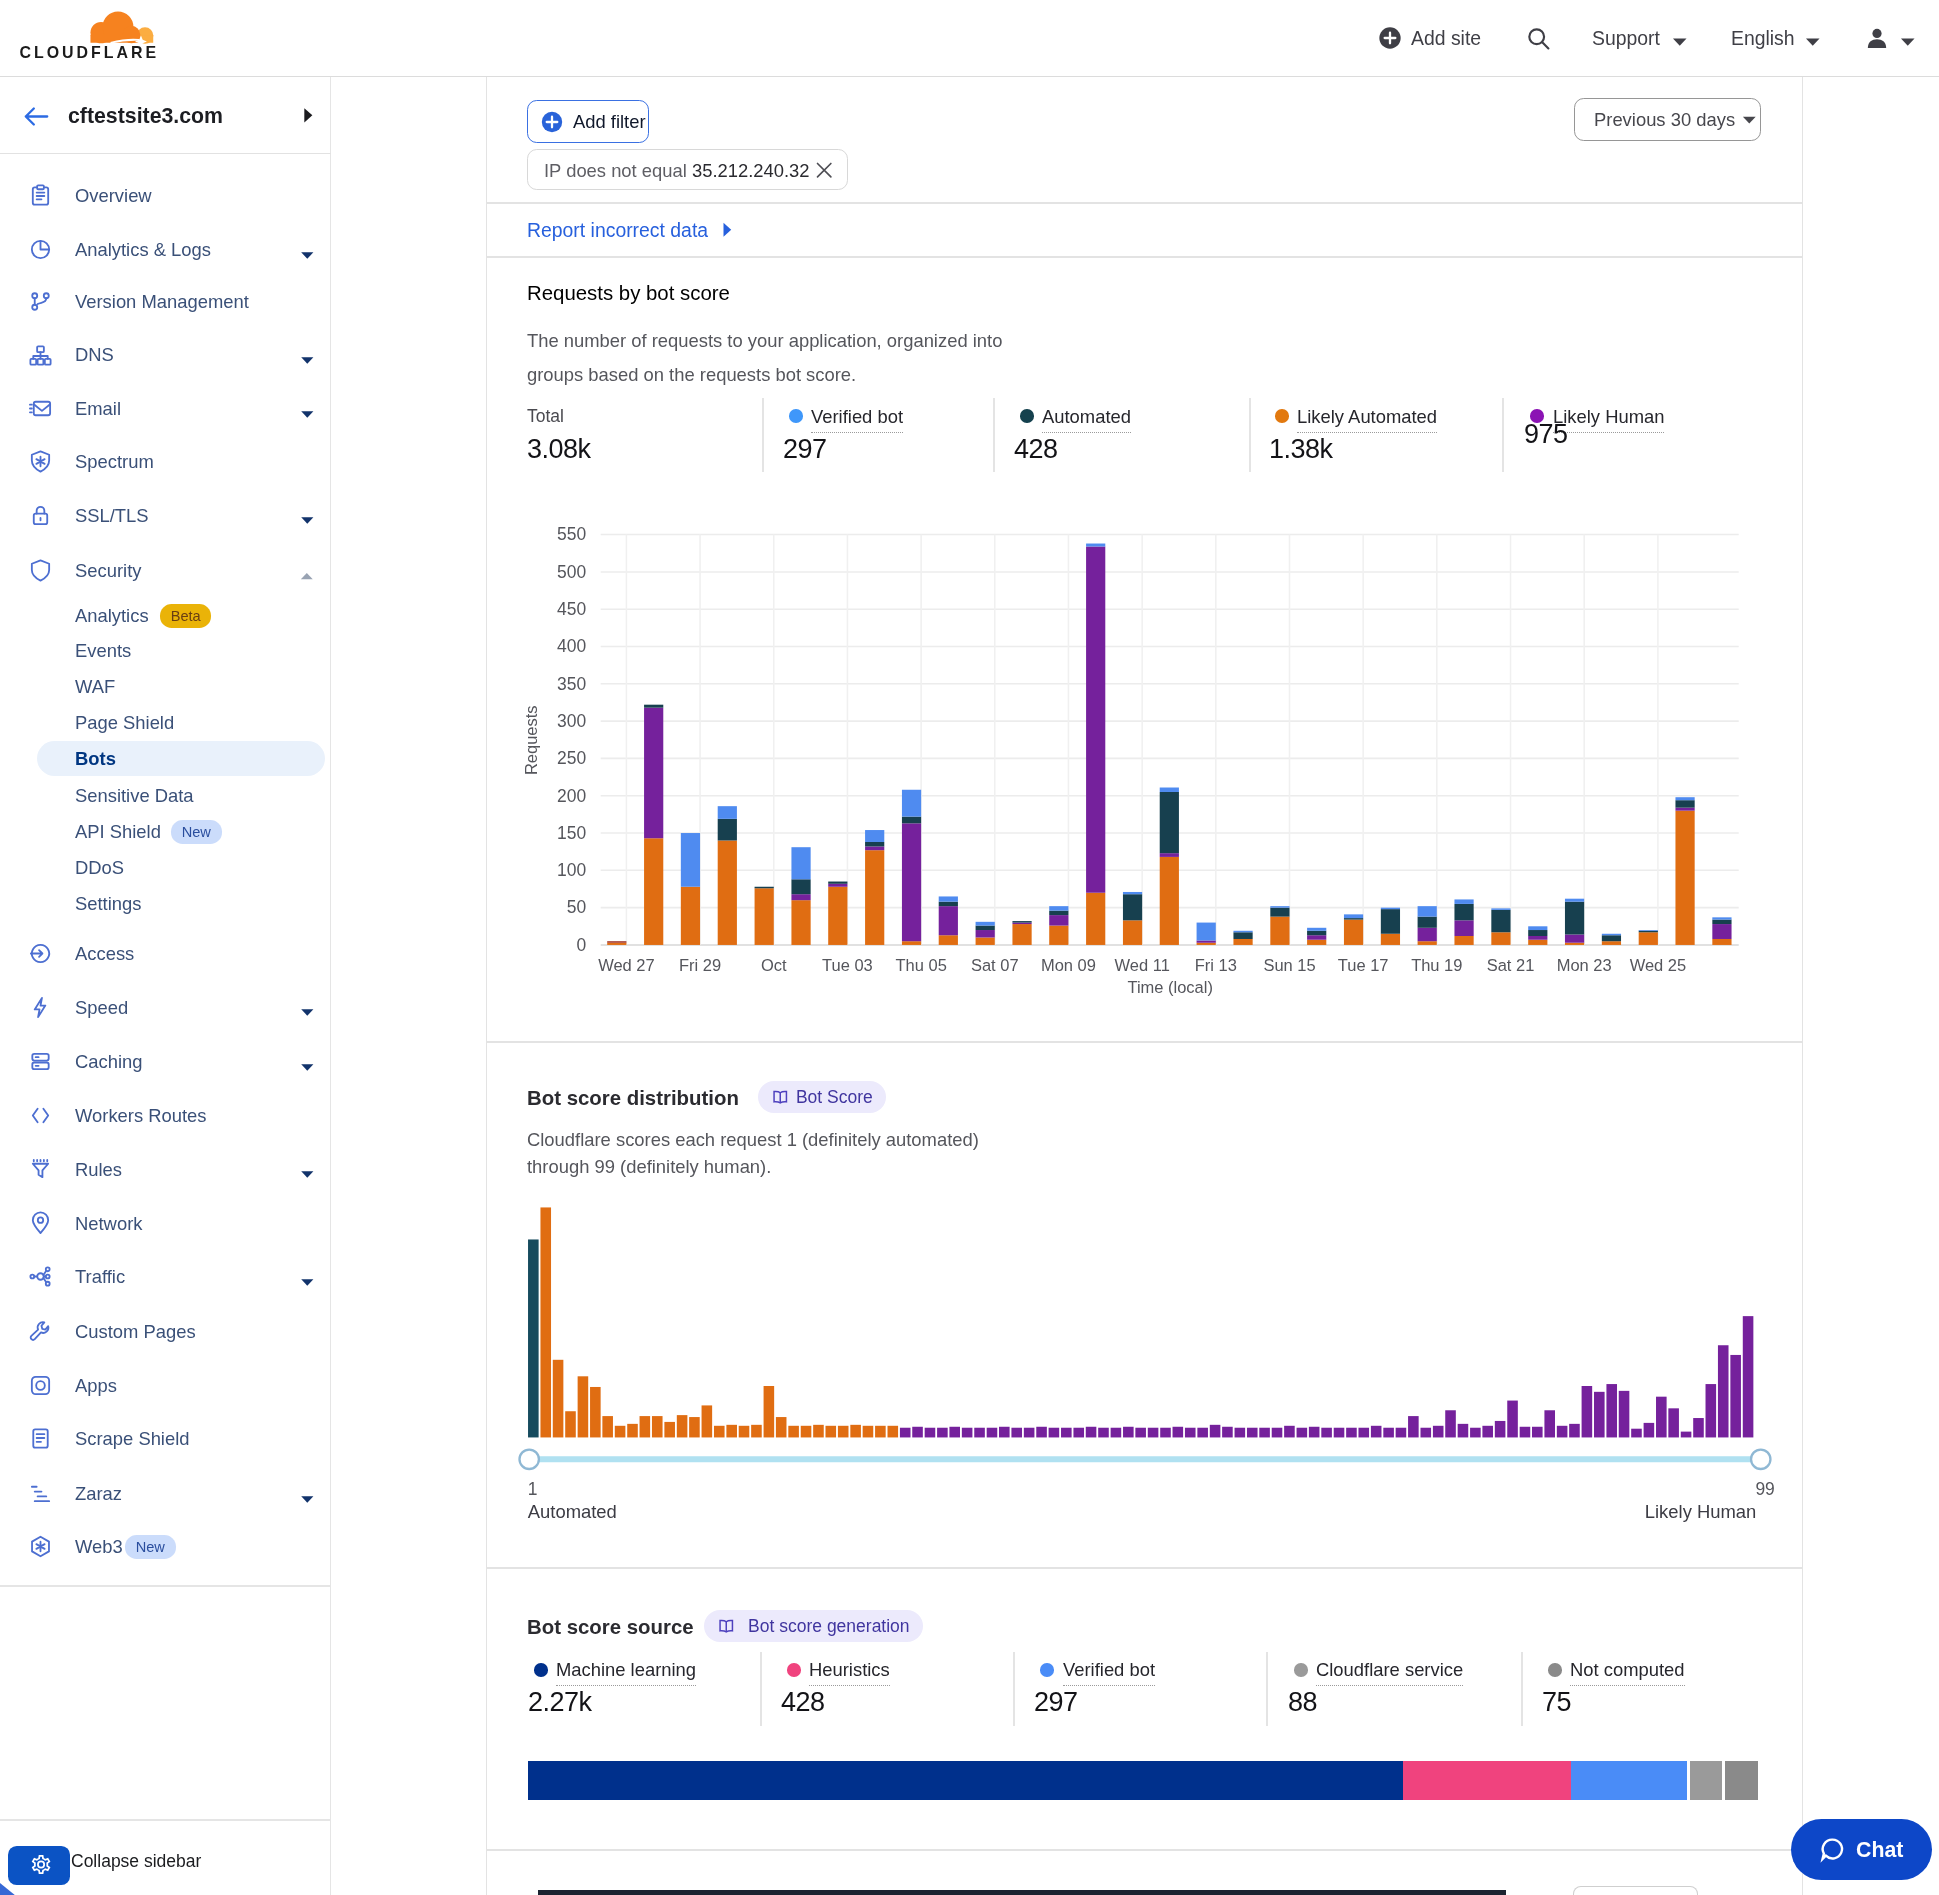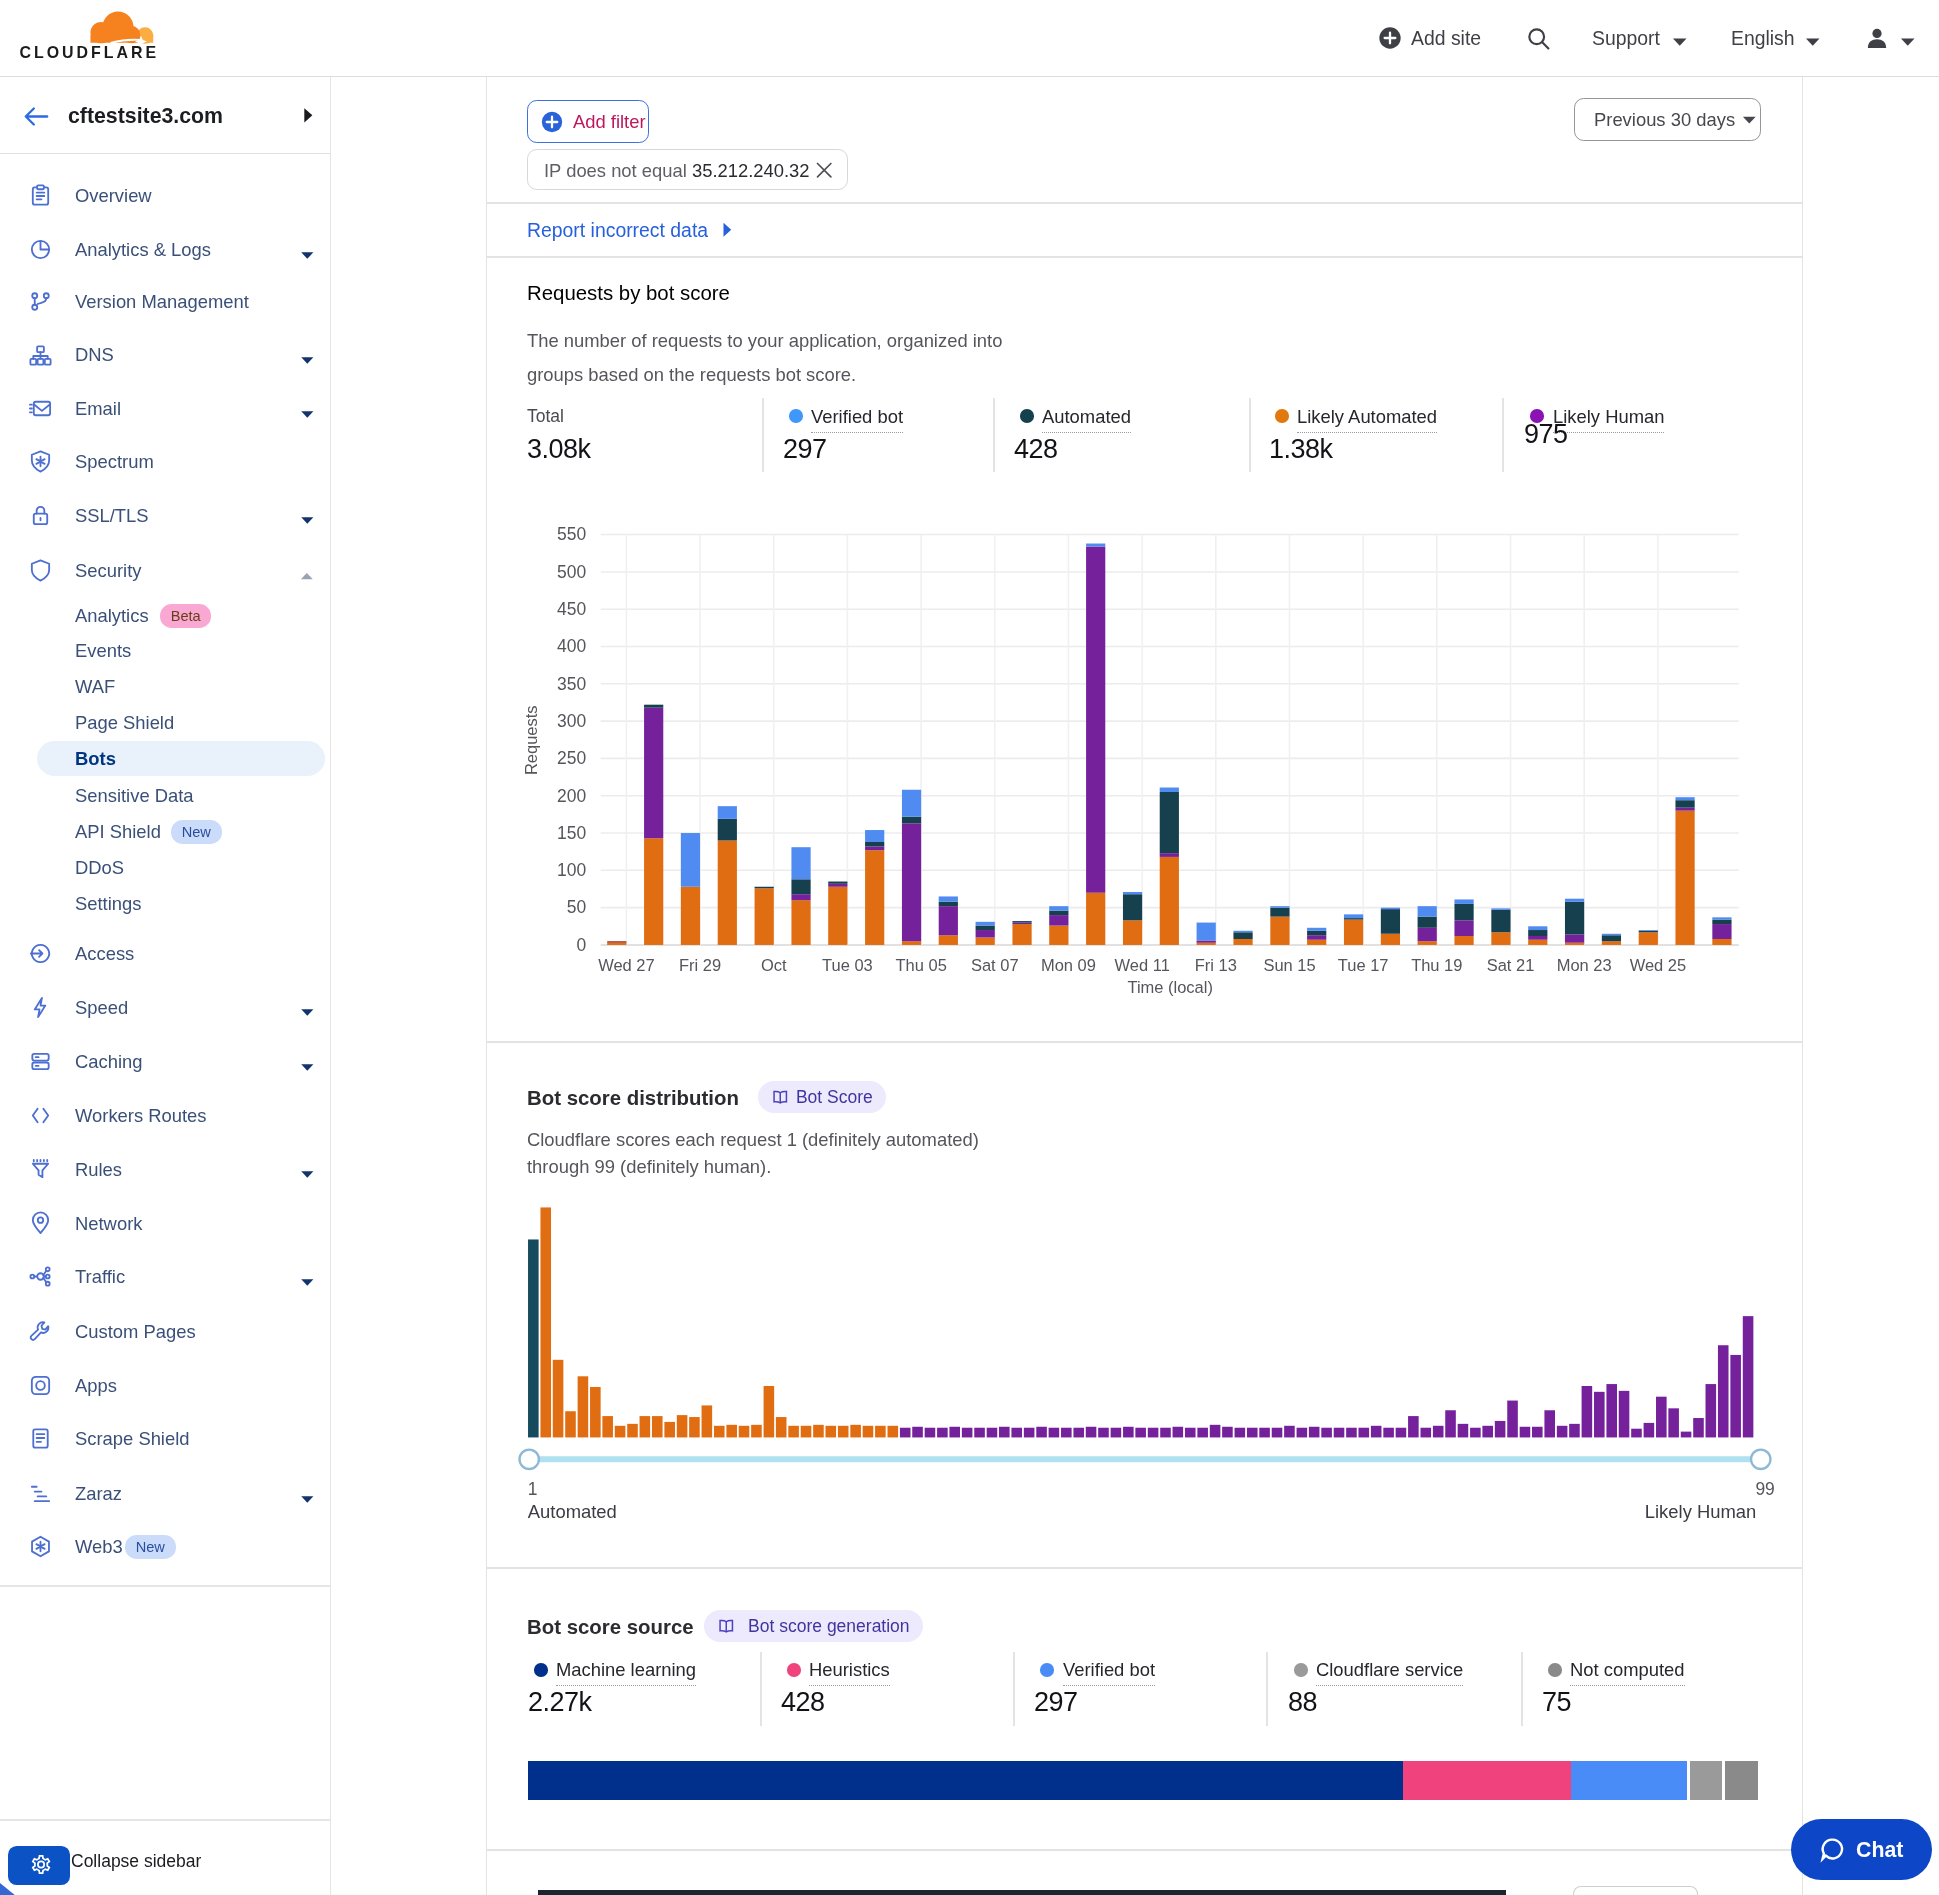--- a/index.html
+++ b/index.html
@@ -2,21 +2,21 @@
 <html><head><meta charset="utf-8">
 <style>
 * { margin:0; padding:0; box-sizing:border-box; }
 html,body { width:1940px; height:1895px; background:#fff; font-family:"Liberation Sans",sans-serif; position:relative; overflow:hidden; }
 .abs { position:absolute; }
 .sit { position:absolute; left:75px; font-size:18.4px; color:#3a5078; white-space:nowrap; }
 .sit.sel { color:#003681; font-weight:bold; }
 .sic { position:absolute; }
 .scar { position:absolute; left:300px; }
 .pill { position:absolute; font-size:14.6px; border-radius:11.6px; padding:0 10.7px; height:24px; line-height:24px; }
-.pill.beta { background:#f9a8d4; color:#693e13; }
+.pill.beta { background:#eab308; color:#693e13; }
 .pill.new { background:#cbdcfb; color:#2a4e9e; }
 .leglab { position:absolute; font-size:18.4px; color:#26262c; border-bottom:1.9px dotted #9b9b9b; padding-bottom:3.9px; white-space:nowrap; }
 .leglab2 { position:absolute; font-size:17.5px; color:#4a4a50; white-space:nowrap; }
 .legnum { position:absolute; font-size:27px; font-weight:normal; color:#131317; white-space:nowrap; letter-spacing:-0.5px; }
 .hnav { position:absolute; top:27px; font-size:19.4px; color:#3f3f46; white-space:nowrap; }
 </style></head>
 <body>
 
 <div class="abs" style="left:0;top:0;width:1940px;height:77px;background:#fff;border-bottom:1.9px solid #dcdcdc"></div>
 <svg style="position:absolute;left:19.4px;top:7.8px" width="141" height="56" viewBox="0 0 145 58">
@@ -250,21 +250,21 @@
 <div class="abs" style="left:486px;top:256px;width:1317px;height:1.9px;background:#e3e3e3"></div>
 <div class="abs" style="left:486px;top:1041px;width:1317px;height:1.9px;background:#e3e3e3"></div>
 <div class="abs" style="left:486px;top:1567px;width:1317px;height:1.9px;background:#e3e3e3"></div>
 <div class="abs" style="left:486px;top:1849px;width:1317px;height:1.9px;background:#e3e3e3"></div>
 
 <div class="abs" style="left:527px;top:100px;width:122px;height:43px;border:1.9px solid #3a70e2;border-radius:9.7px"></div>
 <svg class="abs" style="left:541px;top:111px" width="22" height="22" viewBox="0 0 27 27">
     <circle cx="13.5" cy="13.5" r="12.5" fill="#2963d9"></circle>
     <path d="M13.5 7 v13 M7 13.5 h13" stroke="#fff" stroke-width="2.8" stroke-linecap="round"></path>
   </svg>
-<div class="abs" style="left:573px;top:111px;font-size:18.4px;color:#be185d">Add filter</div>
+<div class="abs" style="left:573px;top:111px;font-size:18.4px;color:#0f172a">Add filter</div>
 <div class="abs" style="left:1574px;top:98px;width:187px;height:43px;border:1.9px solid #969696;border-radius:9.7px"></div>
 <div class="abs" style="left:1594px;top:109px;font-size:18.4px;color:#47474d">Previous 30 days</div>
 <svg class="abs" style="left:1742px;top:115px" width="14.6" height="9.7" viewBox="0 0 16 10">
     <path d="M1 1.5 L8 9 L15 1.5 Z" fill="#47474d"></path>
   </svg>
 
 <div class="abs" style="left:527px;top:149px;width:321px;height:41px;border:1.9px solid #d8d8d8;border-radius:9.7px"></div>
 <div class="abs" style="left:544px;top:160px;font-size:18.4px;color:#5e5e64">IP does not equal <span style="color:#2b2b30">35.212.240.32</span></div>
 <svg class="abs" style="left:815px;top:161px" width="18.4" height="18.4" viewBox="0 0 22 22" stroke="#4e4e54" stroke-width="2" stroke-linecap="round">
     <path d="M3 3 L19 19 M19 3 L3 19"></path>

